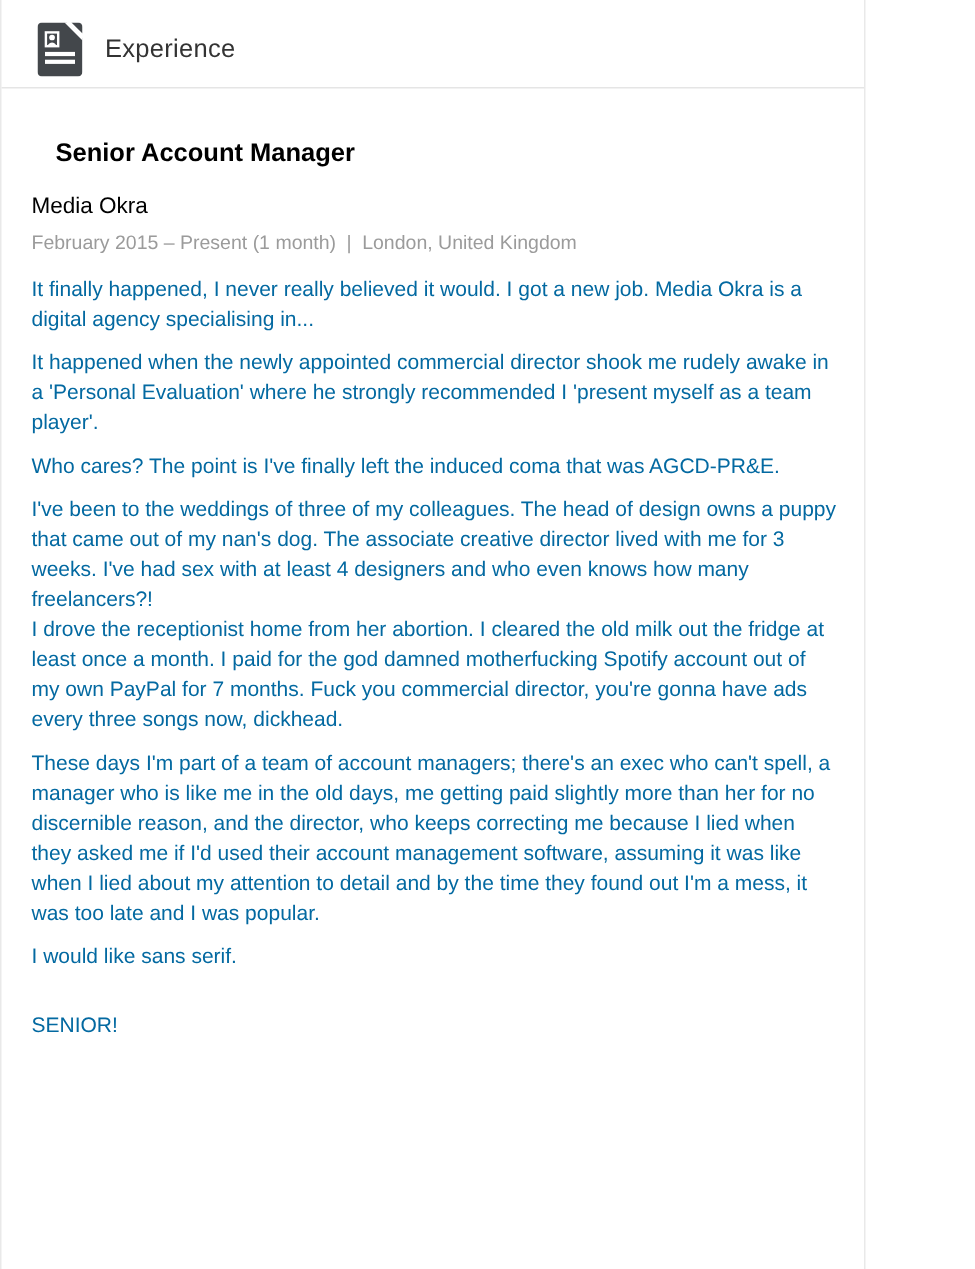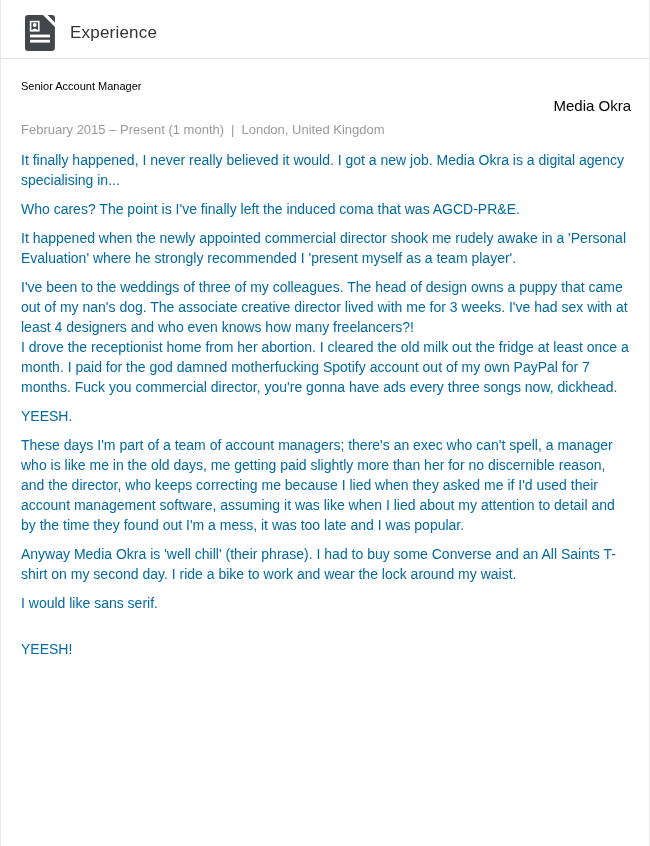--- a/index.html
+++ b/index.html
@@ -3,21 +3,21 @@
 <meta charset="utf-8">
 <style>
   * { box-sizing: border-box; }
   html, body {
     margin: 0;
     padding: 0;
     background: #ffffff;
     font-family: "Liberation Sans", "DejaVu Sans", sans-serif;
   }
   .card {
-    width: 650px;
+    width: 577px;
     min-height: 846px;
     background: #ffffff;
     border-left: 1px solid #e9e9e9;
     border-right: 1px solid #e9e9e9;
   }
   
   .card-header {
     display: flex;
     align-items: center;
     padding: 15px 20px 8px 24px;
@@ -39,31 +39,30 @@
   }
   .divider {
     height: 0;
     border-top: 1px solid #e5e5e5;
   }
   
   .entry {
     padding: 17px 18px 20px 20px;
   }
   .job-title {
-    margin: 0;
-    font-size: 11px;
+    margin: 16px;
+    font-size: 17px;
     line-height: 20px;
-    font-weight: 400;
+    font-weight: 700;
     color: #000000;
   }
   .company-name {
     font-size: 15px;
     line-height: 19px;
     color: #000000;
-    text-align: right;
   }
   .job-meta {
     margin-top: 5px;
     font-size: 13px;
     line-height: 19px;
     color: #9b9b9b;
   }
   .job-meta .sep {
     margin: 0 7px;
     color: #9b9b9b;
@@ -115,26 +114,24 @@
   <div class="divider"></div>
 
   <section class="entry">
     <h3 class="job-title">Senior Account Manager</h3>
     <div class="company-name">Media Okra</div>
     <div class="job-meta">
       <span>February 2015 – Present (1 month)</span><span class="sep">|</span><span>London, United Kingdom</span>
     </div>
     <div class="desc">
         <p class="para">It finally happened, I never really believed it would. I got a new job. Media Okra is a digital agency specialising in...</p>
+        <p class="para">It happened when the newly appointed commercial director shook me rudely awake in a 'Personal Evaluation' where he strongly recommended I 'present myself as a team player'.</p>
         <p class="para">Who cares? The point is I've finally left the induced coma that was AGCD-PR&amp;E.</p>
-        <p class="para">It happened when the newly appointed commercial director shook me rudely awake in a 'Personal Evaluation' where he strongly recommended I 'present myself as a team player'.</p>
         <p class="para">I've been to the weddings of three of my colleagues. The head of design owns a puppy that came out of my nan's dog. The associate creative director lived with me for 3 weeks. I've had sex with at least 4 designers and who even knows how many freelancers?!
 I drove the receptionist home from her abortion. I cleared the old milk out the fridge at least once a month. I paid for the god damned motherfucking Spotify account out of my own PayPal for 7 months. Fuck you commercial director, you're gonna have ads every three songs now, dickhead.</p>
-        <p class="para">YEESH.</p>
         <p class="para">These days I'm part of a team of account managers; there's an exec who can't spell, a manager who is like me in the old days, me getting paid slightly more than her for no discernible reason, and the director, who keeps correcting me because I lied when they asked me if I'd used their account management software, assuming it was like when I lied about my attention to detail and by the time they found out I'm a mess, it was too late and I was popular.</p>
-        <p class="para">Anyway Media Okra is 'well chill' (their phrase). I had to buy some Converse and an All Saints T-shirt on my second day. I ride a bike to work and wear the lock around my waist.</p>
         <p class="para">I would like sans serif.</p>
         <p class="para blank"></p>
-        <p class="para">YEESH!</p>
+        <p class="para">SENIOR!</p>
       </div>
   </section>
 
 </div>
 
 </body></html>

